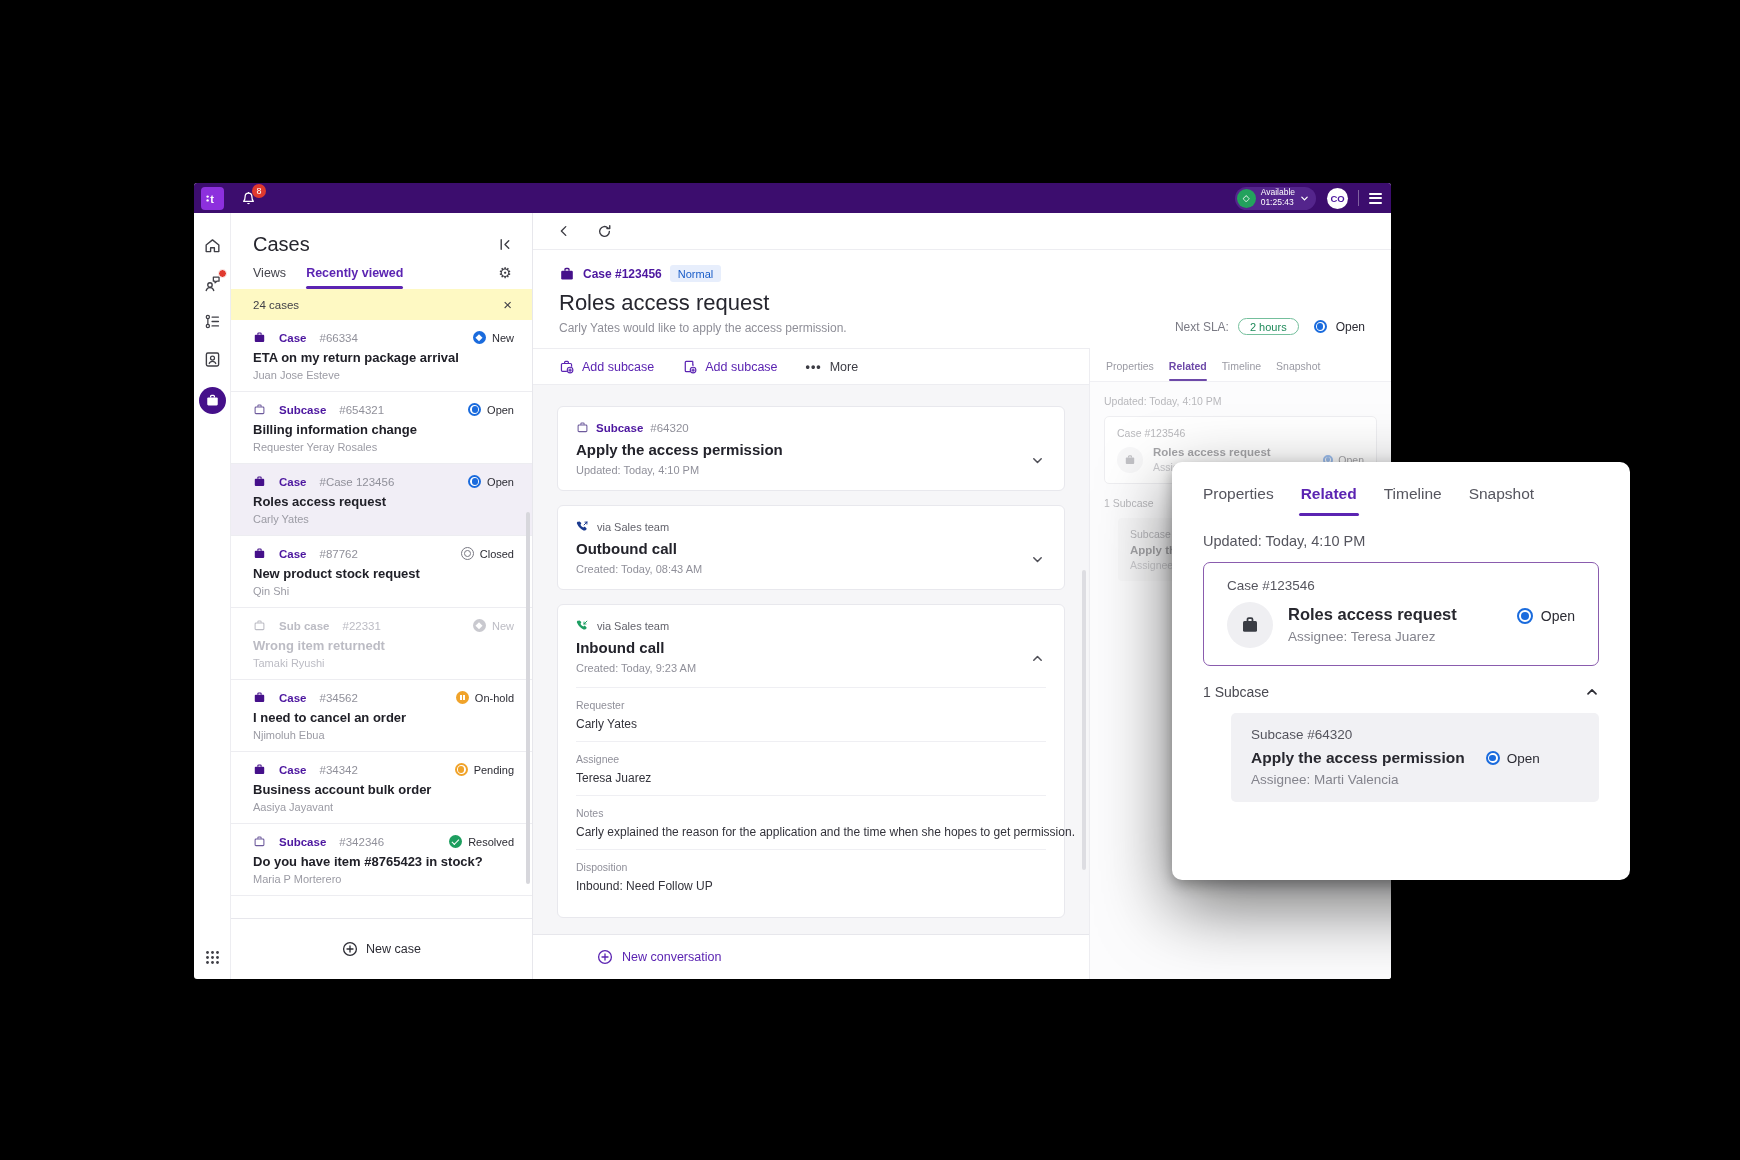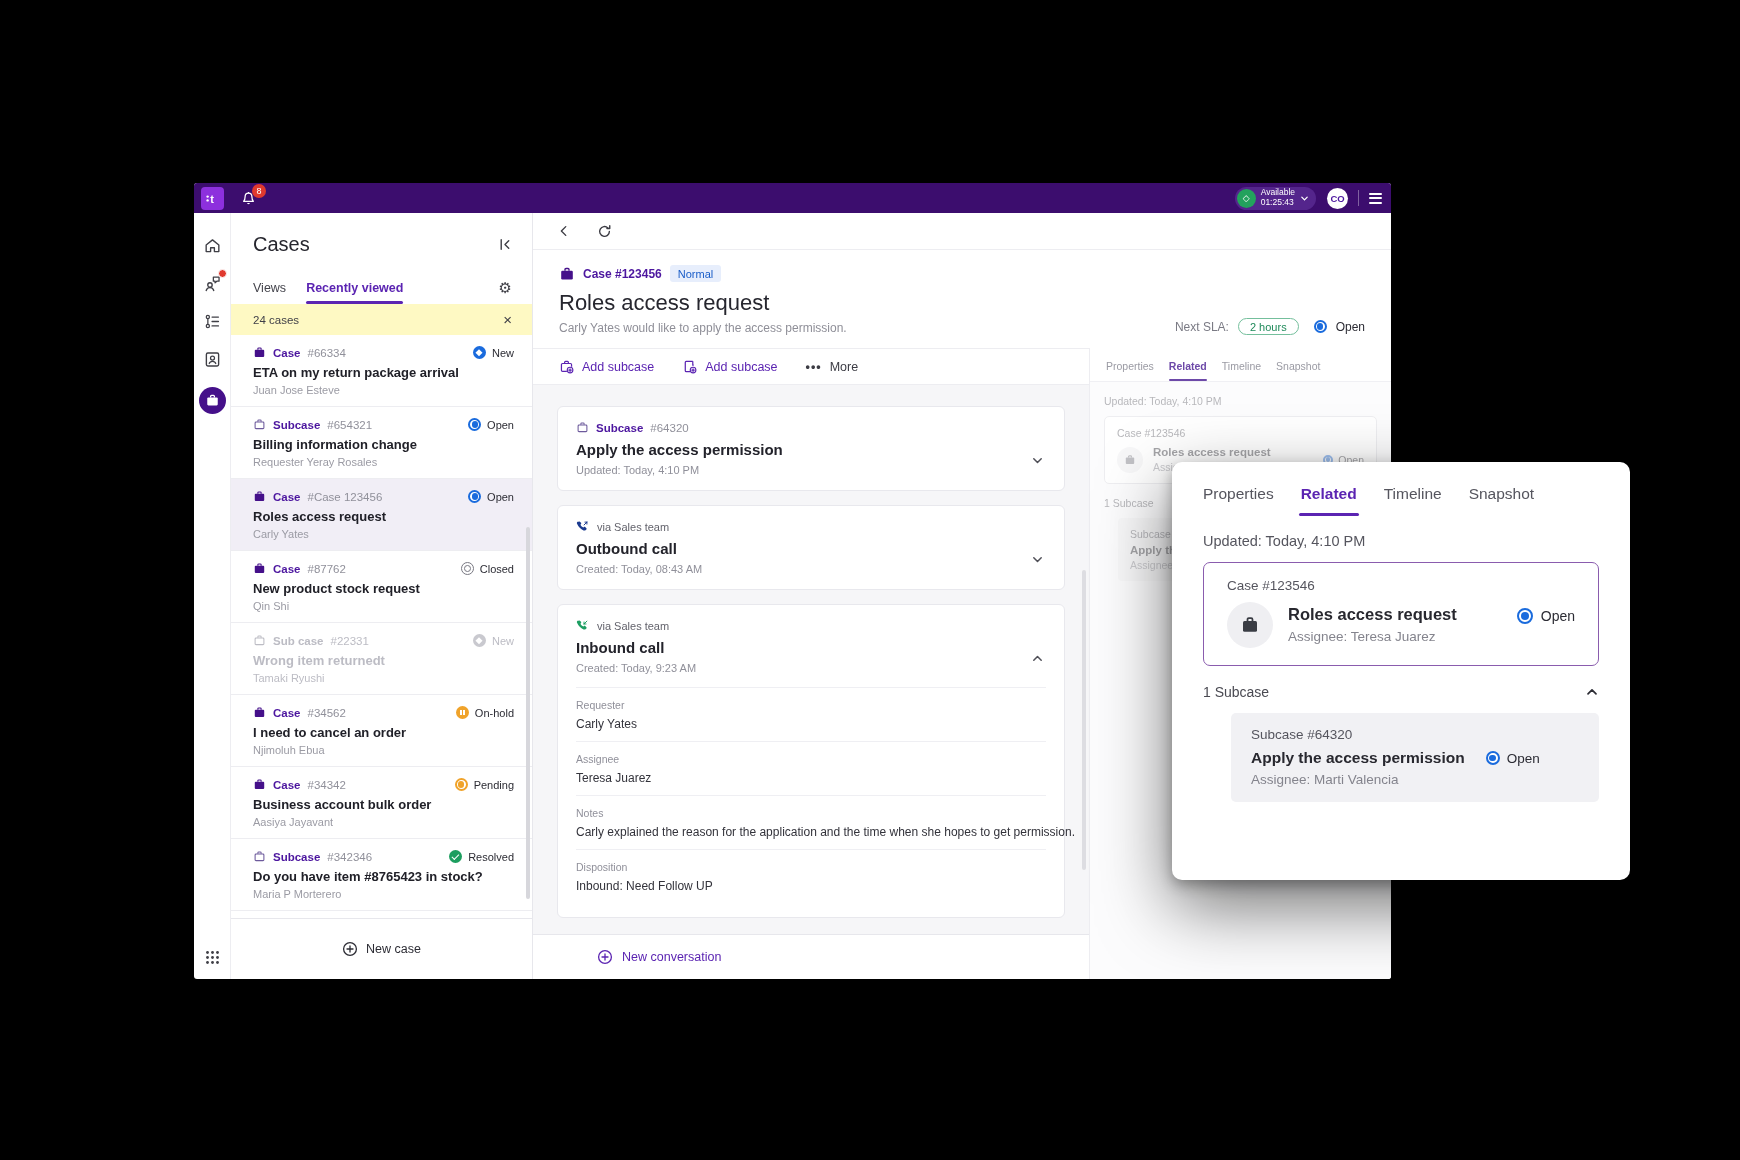--- a/index.html
+++ b/index.html
@@ -27,31 +27,31 @@
   .rail { width:37px; flex:none; border-right:1px solid #ededf1; display:flex; flex-direction:column; align-items:center; padding:22px 0 12px; gap:18px; }
   .rail-ic { position:relative; width:20px; height:20px; display:flex; align-items:center; justify-content:center; }
   .rail-badge { position:absolute; top:-4px; right:-5px; width:9px; height:9px; border-radius:50%; background:#e0392e; border:1.5px solid #fff; }
   .rail-active { width:27px; height:27px; border-radius:50%; background:#45108a; display:flex; align-items:center; justify-content:center; }
   .rail-spacer { flex:1; }
 
   
   .cases { width:302px; flex:none; border-right:1px solid #e7e7ec; display:flex; flex-direction:column; min-height:0; }
   .cases-head { padding:20px 20px 0 22px; display:flex; justify-content:space-between; align-items:center; flex:none; }
   .cases-title { font-size:20px; font-weight:500; color:#26262e; }
-  .tabs-row { display:flex; align-items:flex-end; gap:20px; padding:0 20px 0 22px; margin-top:23px; flex:none; }
+  .tabs-row { display:flex; align-items:flex-end; gap:20px; padding:0 20px 0 22px; margin-top:8px; flex:none; }
   .tab { font-size:12.5px; color:#44444c; padding-bottom:9px; position:relative; cursor:default; }
   .tab.active { color:#5b24b2; font-weight:700; }
   .tab.active::after { content:''; position:absolute; left:0; right:0; bottom:0; height:3px; background:#5b24b2; border-radius:2px; }
   .gear { margin-left:auto; font-size:15px; color:#3f3f46; padding-bottom:7px; }
   .count-row { background:#fef9c3; padding:8px 20px 8px 22px; display:flex; justify-content:space-between; align-items:center; font-size:11.5px; color:#3f3f47; flex:none; }
   .x-icon { font-size:15px; color:#3f3f47; line-height:1; }
   .list { flex:1; overflow:hidden; position:relative; }
   .item { padding:11px 18px 10px 22px; border-bottom:1px solid #ededf1; }
   .item.selected { background:#f1eef6; }
-  .item-top { display:flex; align-items:center; gap:7px; }
+  .item-top { display:flex; align-items:center; gap:13px; }
   .kind { font-size:11.5px; font-weight:700; color:#4c169f; }
   .num { font-size:11.5px; color:#90909a; }
   .item-status { margin-left:auto; display:flex; align-items:center; gap:6px; font-size:11px; color:#2c2c34; }
   .item-title { font-size:13px; font-weight:600; color:#202028; margin-top:6px; }
   .item-person { font-size:11px; color:#9b9ba4; margin-top:4px; }
   .item.muted .kind, .item.muted .num, .item.muted .item-title, .item.muted .item-person, .item.muted .item-status { color:#bcbcc4; }
   .list-scrollbar { position:absolute; right:2px; top:192px; width:4px; height:372px; background:#d7d7dc; border-radius:2px; }
   .cases-foot { border-top:1px solid #e7e7ec; height:61px; flex:none; display:flex; align-items:center; justify-content:center; gap:8px; color:#2c2c34; font-size:12.5px; font-weight:500; }
 
   

